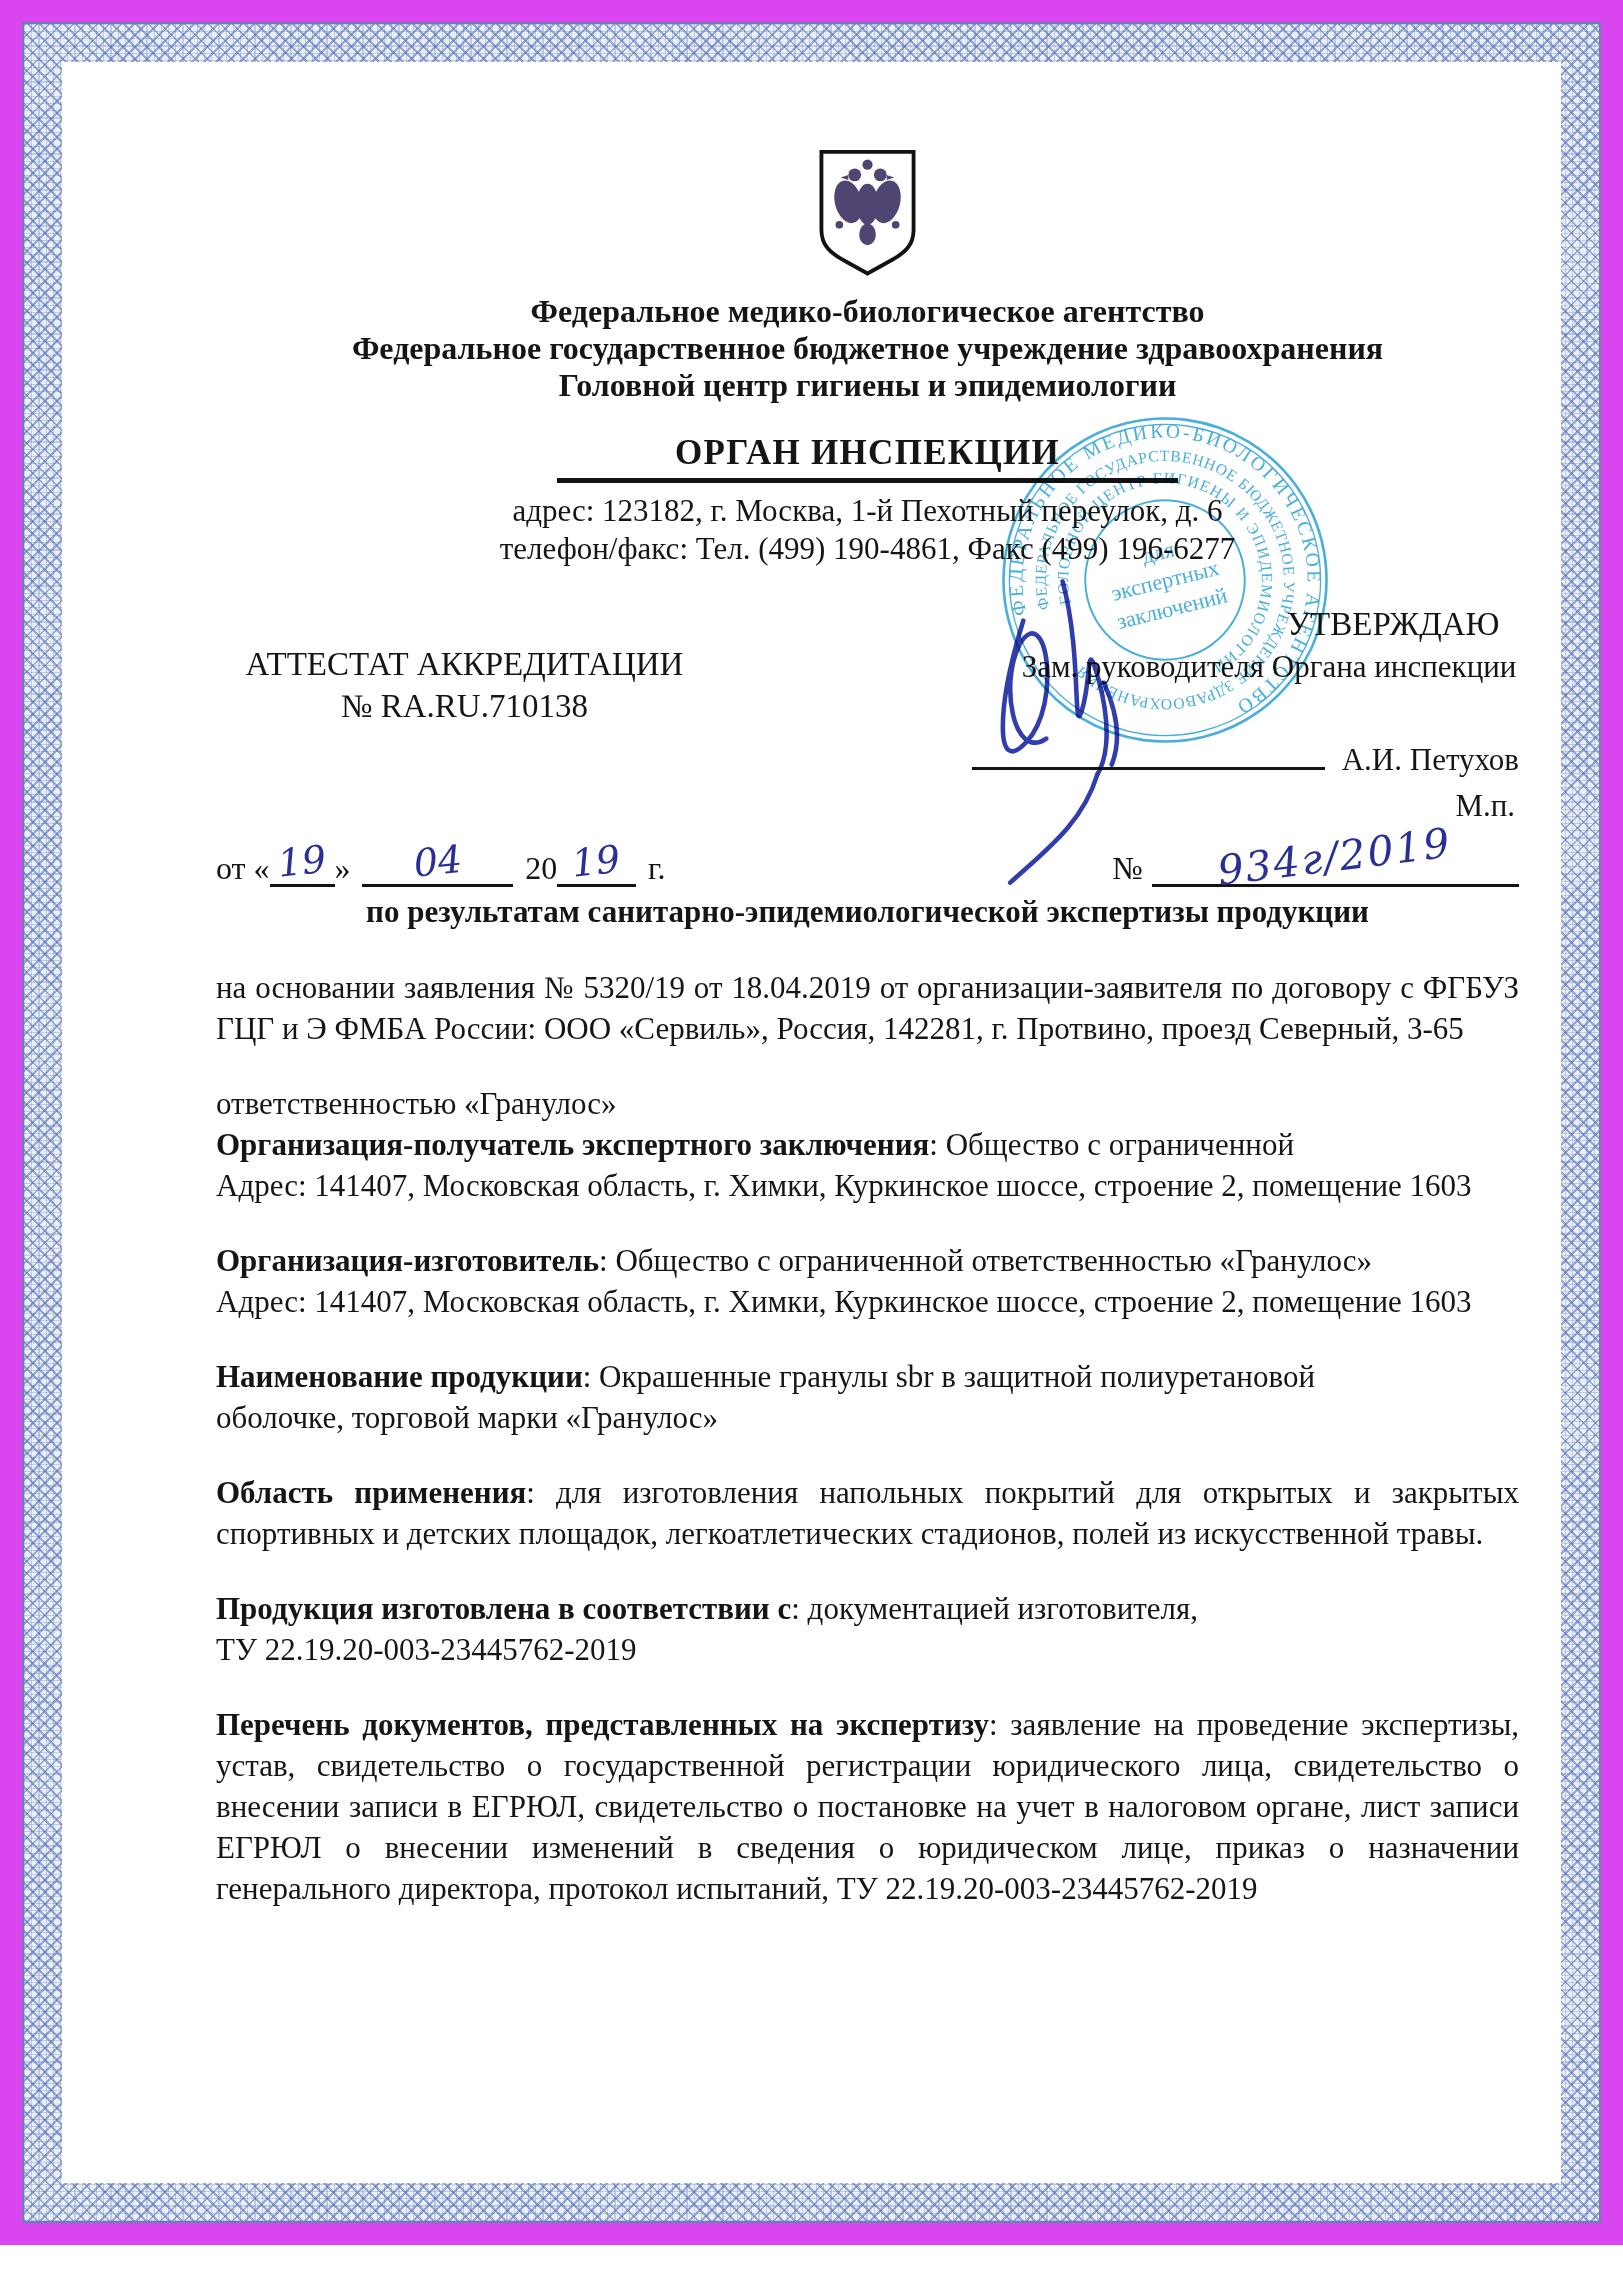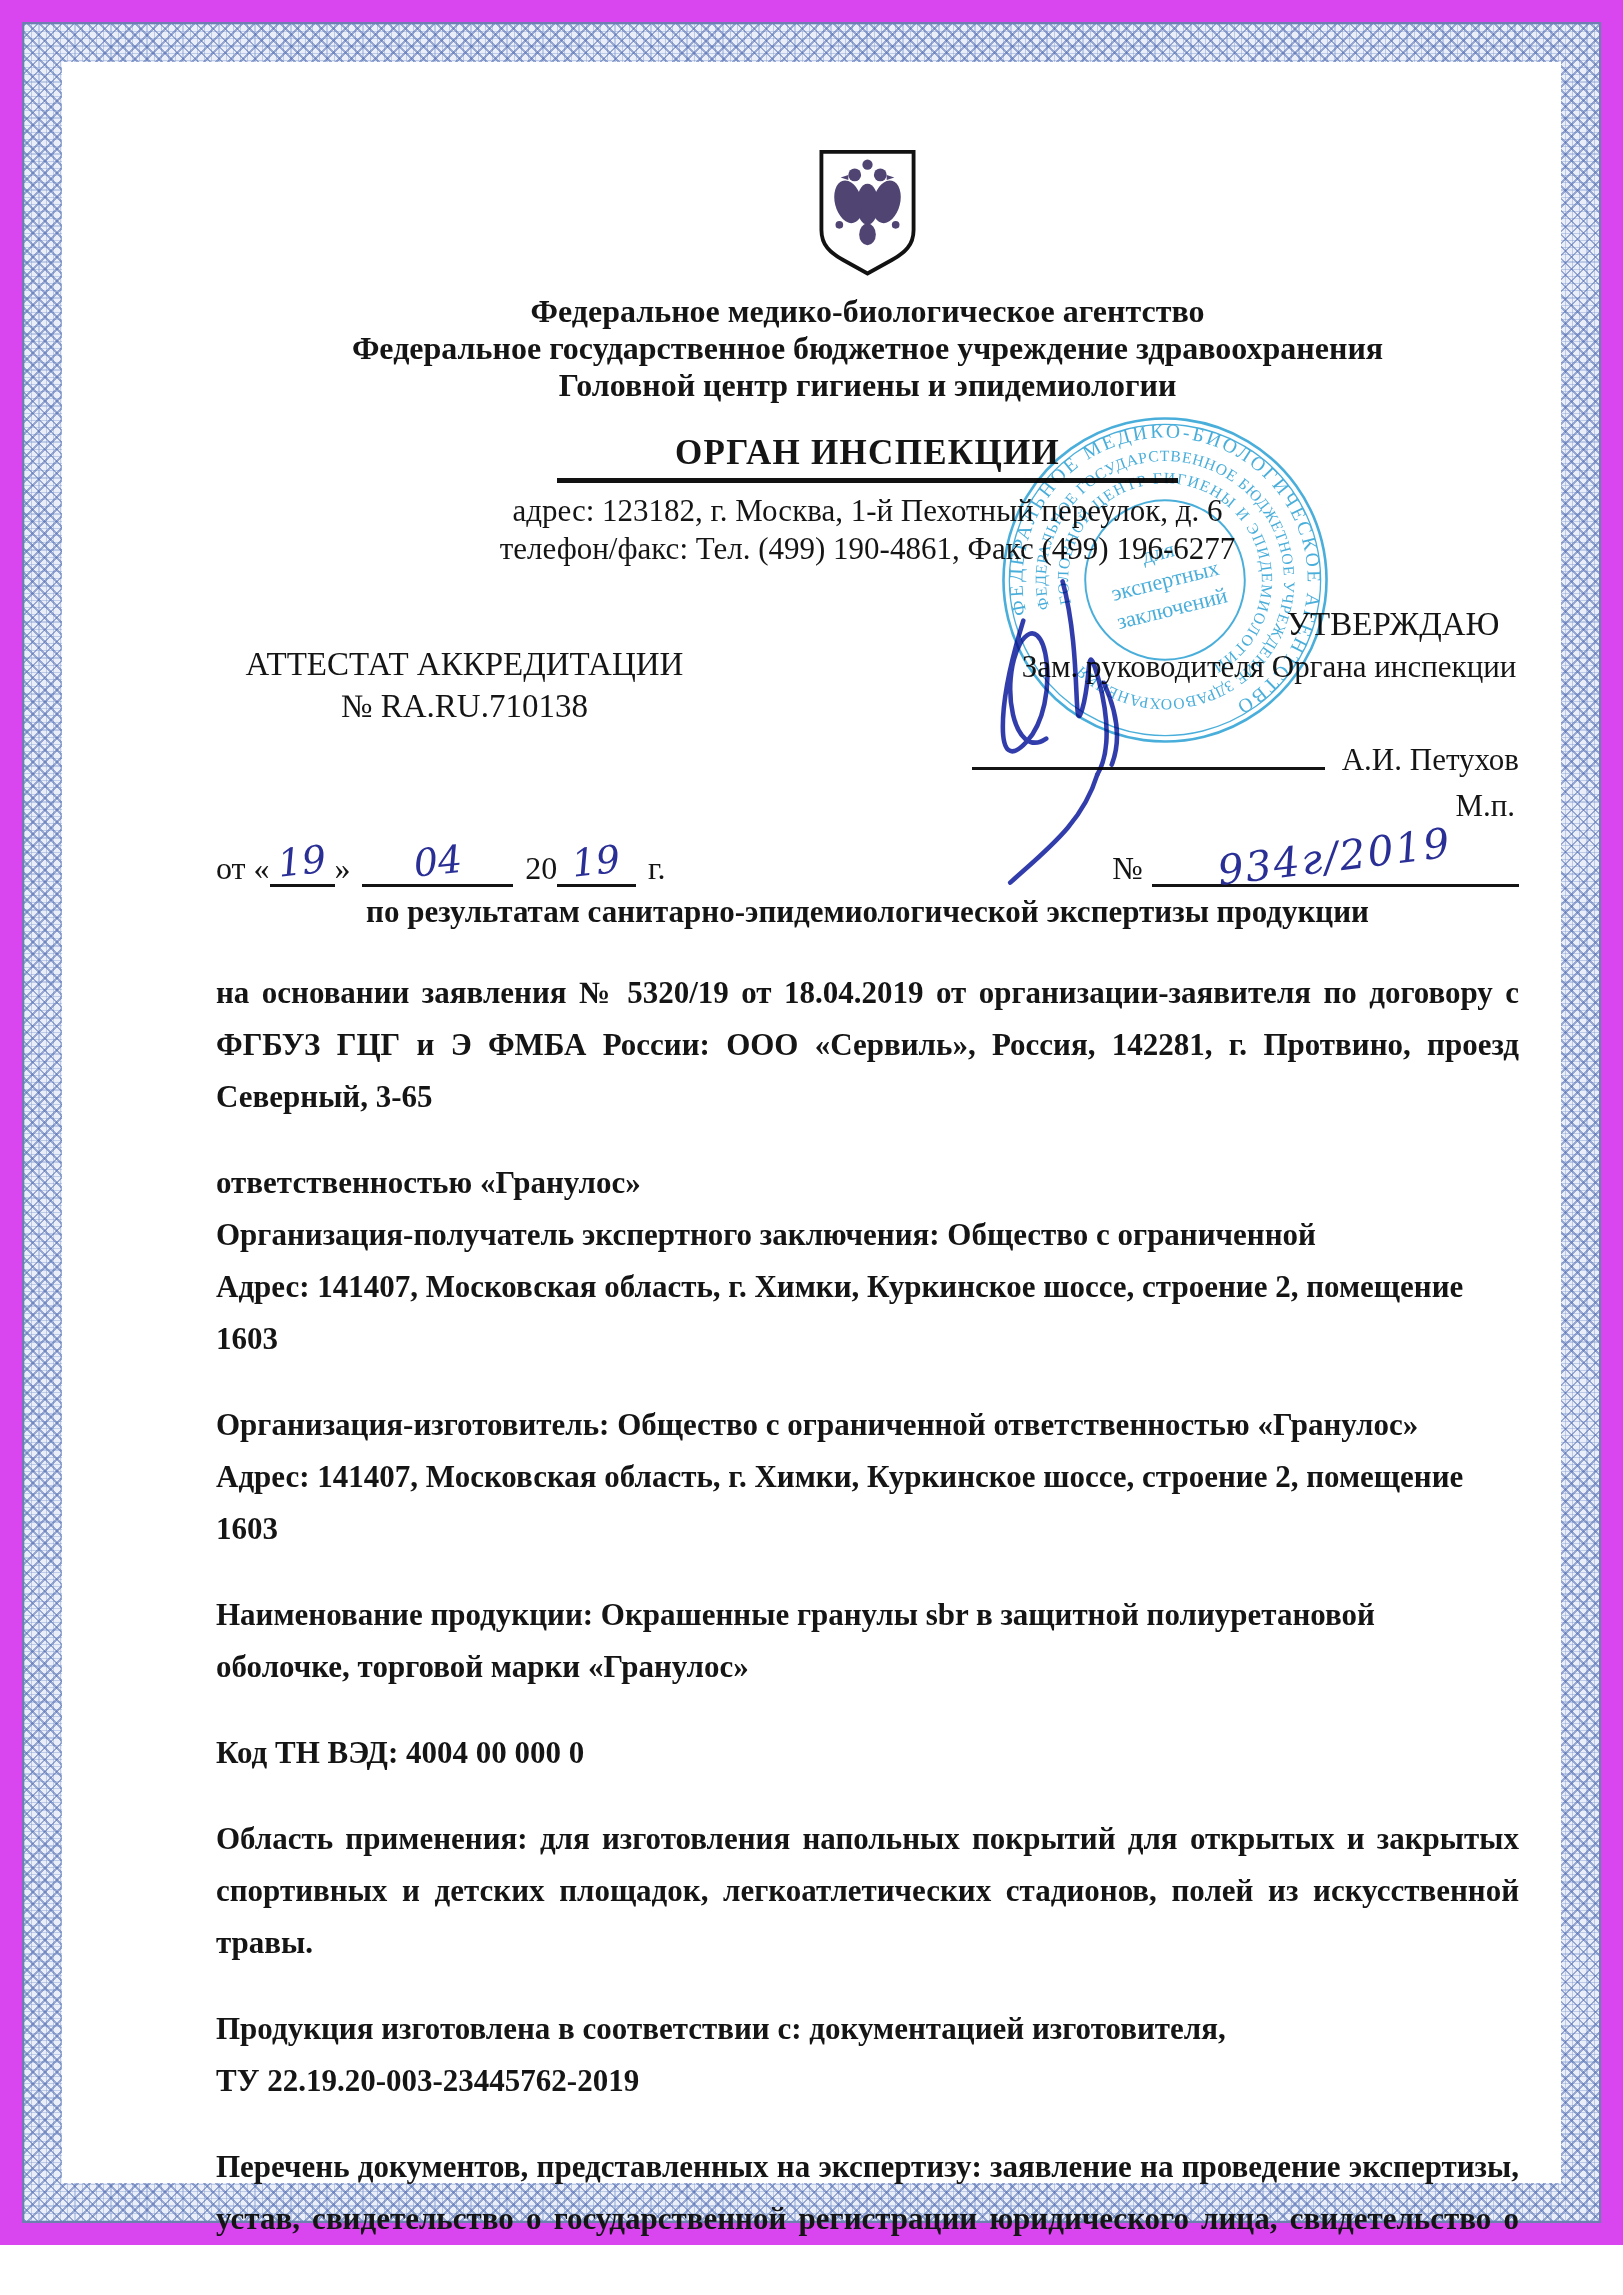--- a/index.html
+++ b/index.html
@@ -36,21 +36,21 @@
   .blank{display:inline-block;border-bottom:3.3px solid #141414;text-align:center;
      height:42px;vertical-align:bottom;overflow:visible;}
   .w-day{width:65px}.w-month{width:151px;margin:0 11.8px}.w-year{width:79px;margin-right:11.8px}
   .w-num{width:367px;margin-left:9.2px}
   .hand{font-family:"DejaVu Serif",serif;font-style:italic;color:#2a2f96;display:inline-block;}
   .hand-sm{font-size:38px;transform:rotate(-6deg) translateY(-2.6px);}
   .hand-num{font-size:41px;letter-spacing:2px;transform:rotate(-7deg) translateY(-9.2px);}
   .doc-title{margin-top:99px;text-align:center;font-size:40px;font-weight:bold;letter-spacing:0.7px;}
   .doc-subtitle{margin-top:6.5px;text-align:center;font-size:31px;font-weight:bold;}
   .body{margin-top:37px;}
-  .para{margin-top:34px;font-size:31px;line-height:52px;font-weight:bold;}
+  .para{margin-top:34px;font-size:31px;line-height:41px;}
   .para:first-child{margin-top:0;}
   .stamp-svg{position:absolute;left:996px;top:410px;mix-blend-mode:multiply;opacity:.85;}
   .sig-svg{position:absolute;left:948px;top:542px;mix-blend-mode:multiply;}
 </style>
 </head>
 <body>
 
 <div class="page">
   <div class="frame">
     <div class="frame-inner"></div>
@@ -123,23 +123,20 @@
       <div class="para">
         <div><b>Организация-изготовитель</b><span>: Общество с ограниченной ответственностью «Гранулос»</span></div>
         <div>Адрес: 141407, Московская область, г. Химки, Куркинское шоссе, строение 2, помещение 1603</div>
       </div>
 
       <div class="para">
         <div><b>Наименование продукции</b><span>: Окрашенные гранулы sbr в защитной полиуретановой</span></div>
         <div>оболочке, торговой марки «Гранулос»</div>
       </div>
 
-      <div class="para">
-        <b>Код ТН ВЭД</b><span>: 4004 00 000 0</span>
-      </div>
 
       <div class="para j">
         <b>Область применения</b><span>: для изготовления напольных покрытий для открытых и закрытых спортивных и детских площадок, легкоатлетических стадионов, полей из искусственной травы.</span>
       </div>
 
       <div class="para">
         <div><b>Продукция изготовлена в соответствии с</b><span>: документацией изготовителя,</span></div>
         <div>ТУ 22.19.20-003-23445762-2019</div>
       </div>
 

